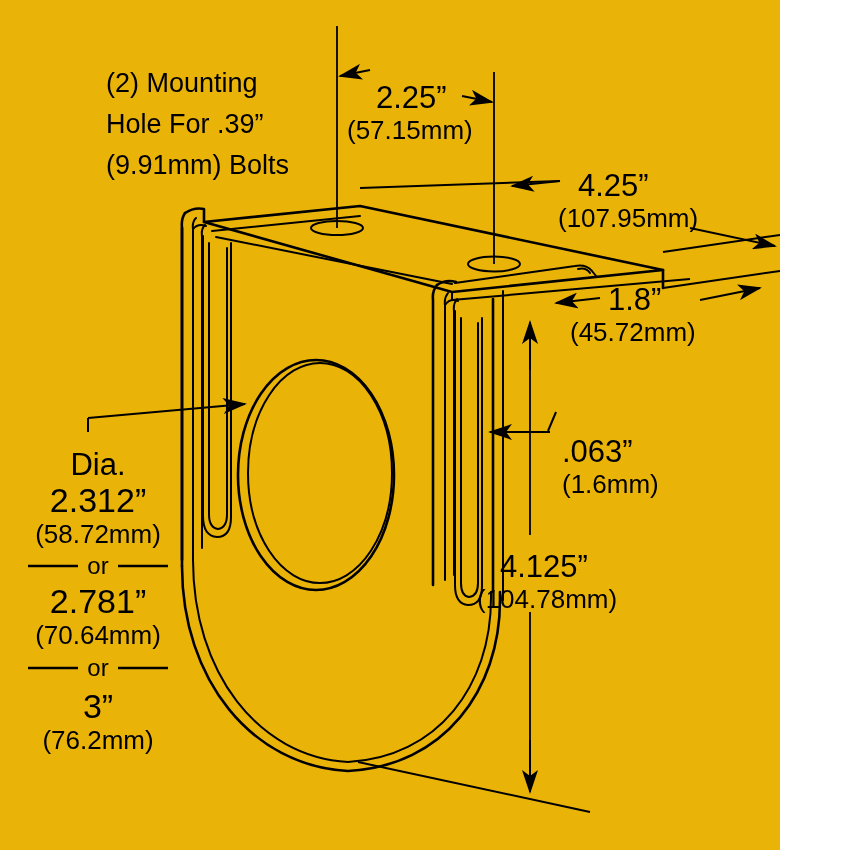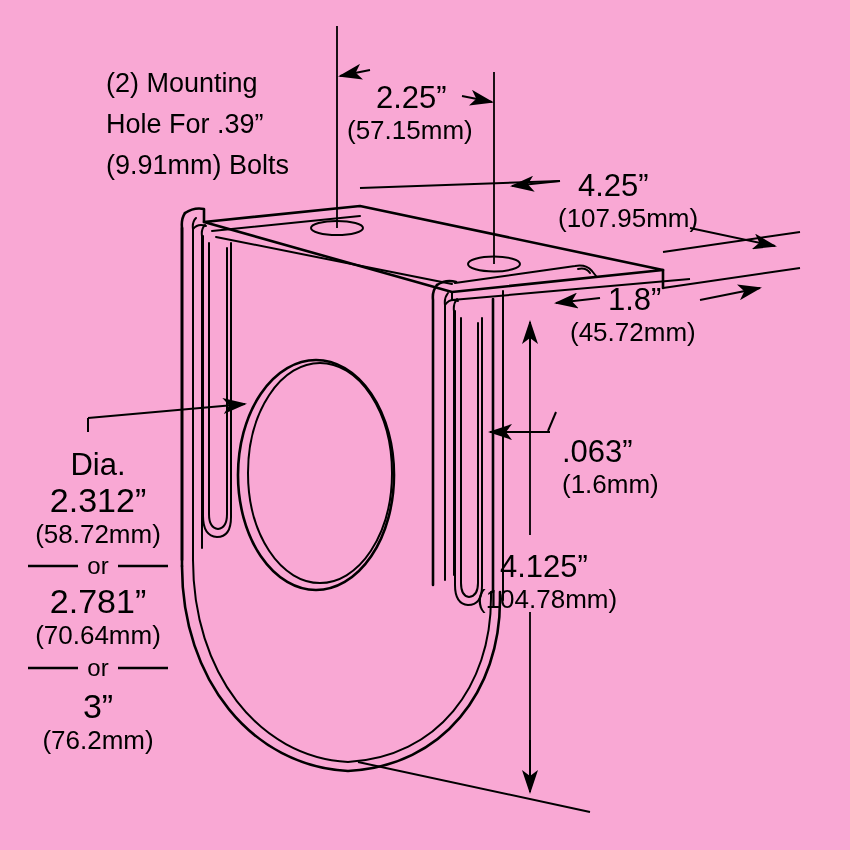--- a/index.html
+++ b/index.html
@@ -6,23 +6,23 @@
   html, body {
     margin: 0;
     padding: 0;
     background: #ffffff;
   }
   body {
     font-family: "Liberation Sans", sans-serif;
   }
   #drawing-root {
     position: relative;
-    width: 850px;
+    width: 780px;
     height: 850px;
-    background: #f9a8d4;
+    background: #eab308;
     overflow: hidden;
   }
   #drawing-svg {
     position: absolute;
     top: 0; left: 0;
     width: 850px;
     height: 850px;
     display: block;
   }
   .dim-text {

